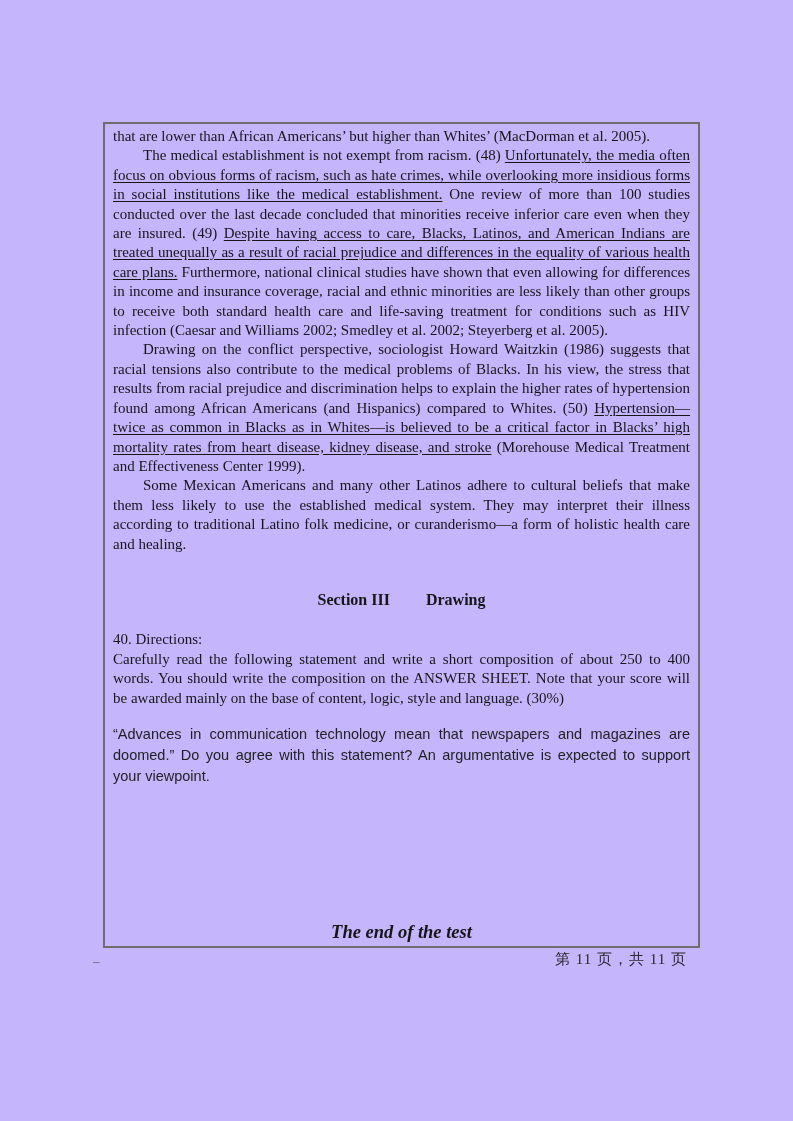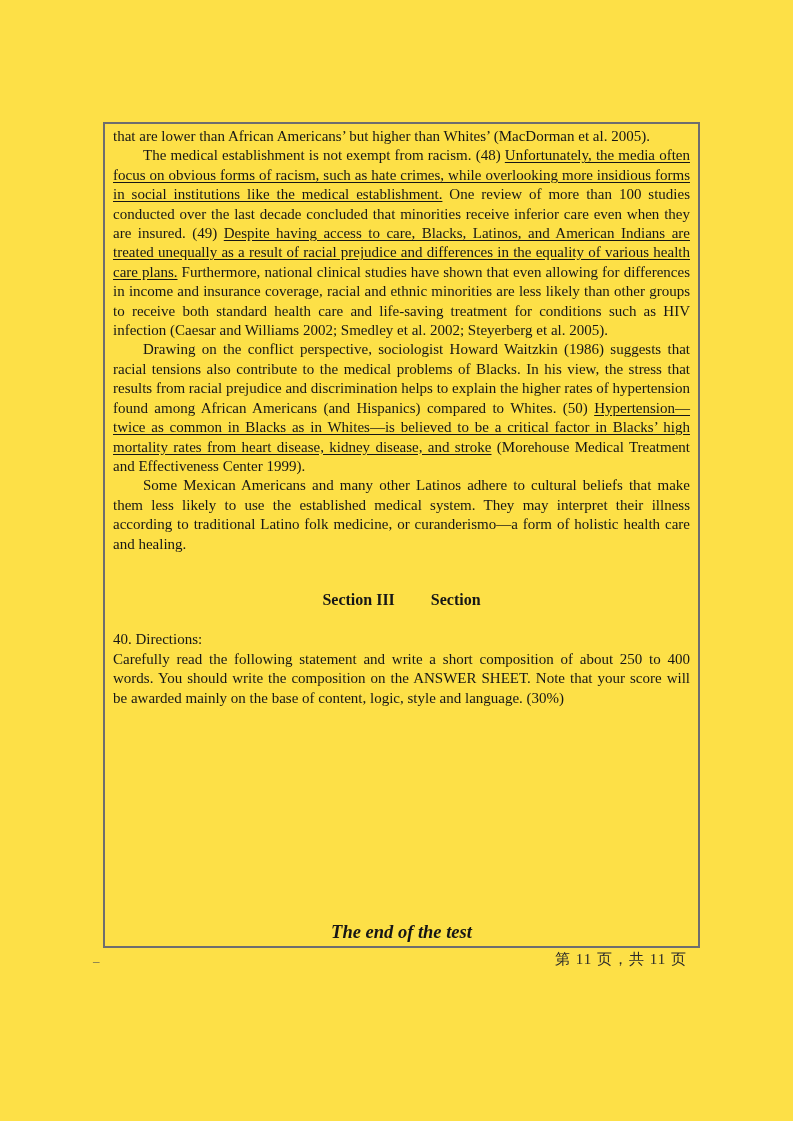--- a/index.html
+++ b/index.html
@@ -6,21 +6,21 @@
   body {
     width: 793px; height: 1121px;
     background: #fbfbfa;
     font-family: "Liberation Serif", serif;
     color: #161616;
     position: relative;
     overflow: hidden;
   }
   .page {
     position: absolute; inset: 0;
-    background: #fde047;
+    background: #c4b5fd;
   }
   .content-box {
     position: absolute;
     left: 103px; top: 122px;
     width: 597px; height: 826px;
     box-sizing: border-box;
     border: 2px solid #6e6e6e;
     padding: 3px 8px 0 8px;
     font-size: 15px;
     line-height: 19.4px;
@@ -78,29 +78,30 @@
   <div class="content-box">
 
     <div id="paragraphs">
         <p class="para"><span>that are lower than African Americans’ but higher than Whites’ (MacDorman et al. 2005).</span></p>
         <p class="para indent"><span>The medical establishment is not exempt from racism. </span><span class="b">(48) </span><span class="u">Unfortunately, the media often focus on obvious forms of racism, such as hate crimes, while overlooking more insidious forms in social institutions like the medical establishment.</span><span> One review of more than 100 studies conducted over the last decade concluded that minorities receive inferior care even when they are insured. </span><span class="b">(49) </span><span class="u">Despite having access to care, Blacks, Latinos, and American Indians are treated unequally as a result of racial prejudice and differences in the equality of various health care plans.</span><span> Furthermore, national clinical studies have shown that even allowing for differences in income and insurance coverage, racial and ethnic minorities are less likely than other groups to receive both standard health care and life-saving treatment for conditions such as HIV infection (Caesar and Williams 2002; Smedley et al. 2002; Steyerberg et al. 2005).</span></p>
         <p class="para indent"><span>Drawing on the conflict perspective, sociologist Howard Waitzkin (1986) suggests that racial tensions also contribute to the medical problems of Blacks. In his view, the stress that results from racial prejudice and discrimination helps to explain the higher rates of hypertension found among African Americans (and Hispanics) compared to Whites. </span><span class="b">(50) </span><span class="u">Hypertension—twice as common in Blacks as in Whites—is believed to be a critical factor in Blacks’ high mortality rates from heart disease, kidney disease, and stroke</span><span> (Morehouse Medical Treatment and Effectiveness Center 1999).</span></p>
         <p class="para indent"><span>Some Mexican Americans and many other Latinos adhere to cultural beliefs that make them less likely to use the established medical system. They may interpret their illness according to traditional Latino folk medicine, or curanderismo—a form of holistic health care and healing.</span></p>
       </div>
 
     <div class="section-heading">
-      <span>Section III</span><span class="gap"></span><span>Section</span>
+      <span>Section III</span><span class="gap"></span><span>Drawing</span>
     </div>
 
     <div class="directions-line">
       <span>40. </span><span class="b">Directions:</span>
     </div>
 
     <p class="directions-body">Carefully read the following statement and write a short composition of about 250 to 400 words. You should write the composition on the ANSWER SHEET. Note that your score will be awarded mainly on the base of content, logic, style and language. (30%)</p>
 
+    <p class="statement">“Advances in communication technology mean that newspapers and magazines are doomed.” Do you agree with this statement? An argumentative is expected to support your viewpoint.</p>
 
     <div class="end-note">The end of the test</div>
   </div>
 
   <div class="margin-dash">–</div>
 
   <div class="footer">第 11 页，共 11 页</div>
 </div>
 
 </body></html>

